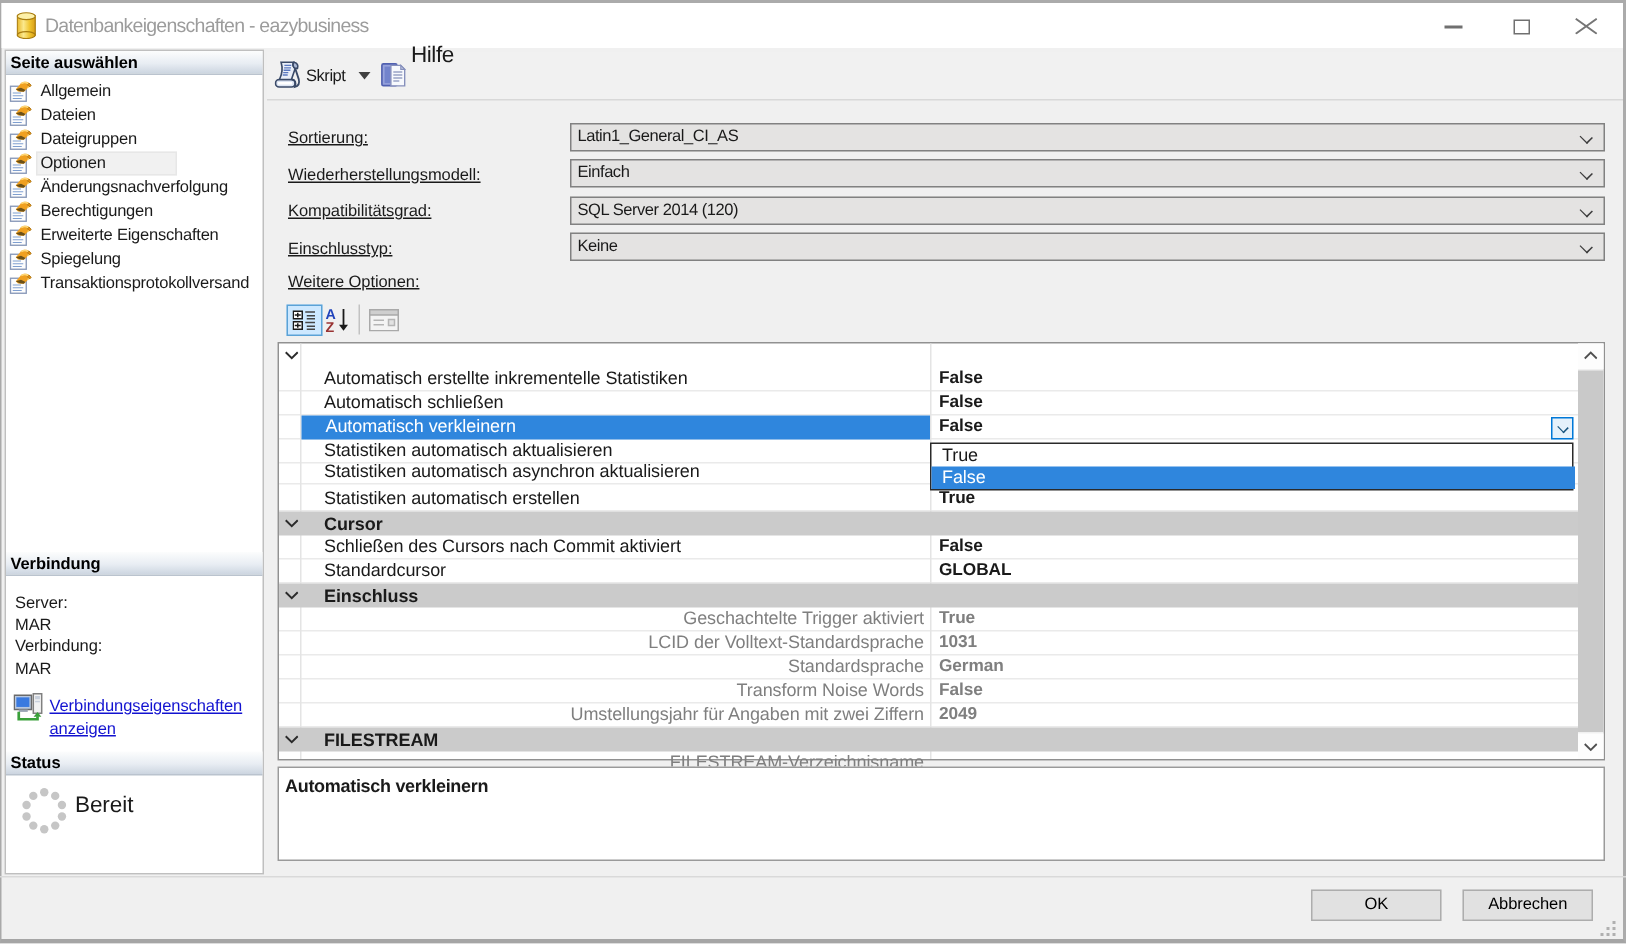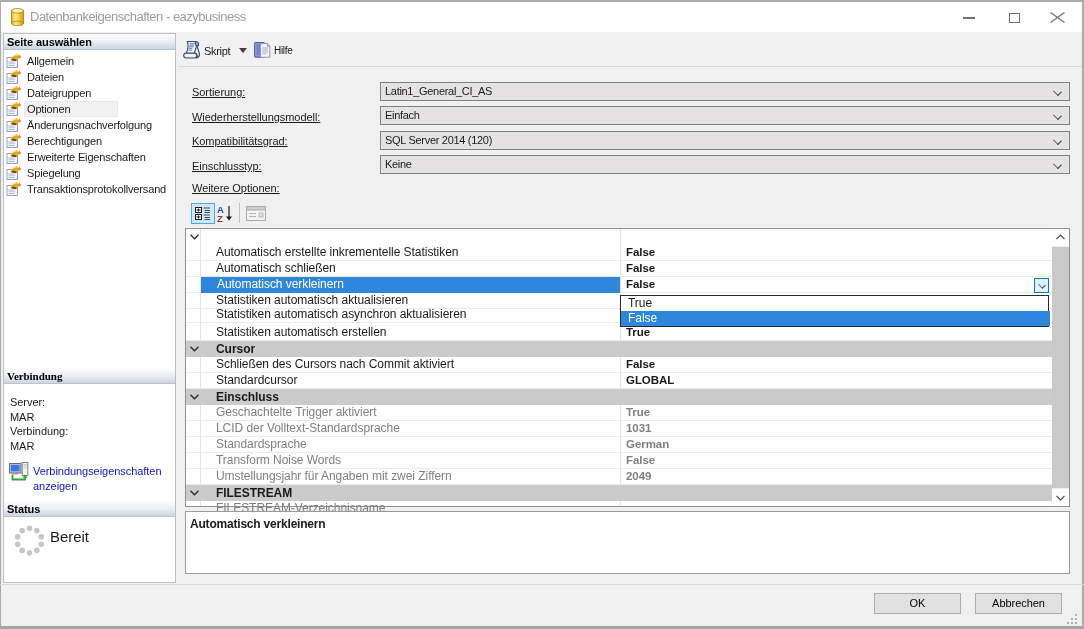--- a/index.html
+++ b/index.html
@@ -21,21 +21,21 @@
   .combo { position:absolute; left:380px; width:690px; height:19px; background:#e4e3e2; border:1px solid #818181; line-height:17px; padding-left:4px; font-size:11px; letter-spacing:-0.3px; }
   .combo .chev { position:absolute; right:8px; top:5px; width:7px; height:7px; border-right:1.4px solid #3c3c3c; border-bottom:1.4px solid #3c3c3c; transform:rotate(45deg) scale(1,0.8); transform-origin:center; }
   
   #grid { position:absolute; left:185px; top:228px; width:885px; height:279px; background:#ffffff; border:1px solid #919191; }
   .gcat { position:absolute; left:0; width:866px; height:16px; background:#cbcbcb; font-weight:bold; line-height:16px; z-index:3; }
   .gcat span { position:absolute; left:30px; }
   .grow { position:absolute; left:0px; width:866px; height:16px; border-bottom:1px solid #eaeaea; line-height:15px; }
   .gname { position:absolute; left:30px; top:0; width:400px; white-space:nowrap; overflow:hidden; }
   .gval { position:absolute; left:440px; top:0; font-weight:bold; white-space:nowrap; font-size:11.5px; }
   .vline { position:absolute; top:0; bottom:0; width:1px; background:#e4e4e4; z-index:2; }
-  .dis { color:#7f7f7f; }
+  .dis { color:#7f7f7f;text-align:right; }
   
   #vscroll { position:absolute; left:866px; top:0; width:17px; height:277px; background:#f0f0f0; }
   
   #descbox { position:absolute; left:185px; top:511px; width:885px; height:63px; background:#ffffff; border:1px solid #9a9a9a; }
   
   .btn { position:absolute; top:593px; width:87px; height:21px; background:#e1e1e1; border:1px solid #adadad; text-align:center; line-height:19px; color:#000; font-size:11px; }
 </style>
 </head>
 <body>
 <svg width="0" height="0" style="position:absolute">
@@ -111,37 +111,37 @@
 <div class="litem" style="top:69px">Dateien</div>
 <div class="litem" style="top:85px">Dateigruppen</div>
 <div class="abs" style="left:24px;top:101px;width:94px;height:16px;background:#f1f1f1;border:1px solid #e7e7e7"></div>
 <div class="litem" style="top:101px">Optionen</div>
 <div class="litem" style="top:117px">Änderungsnachverfolgung</div>
 <div class="litem" style="top:133px">Berechtigungen</div>
 <div class="litem" style="top:149px">Erweiterte Eigenschaften</div>
 <div class="litem" style="top:165px">Spiegelung</div>
 <div class="litem" style="top:181px">Transaktionsprotokollversand</div>
 
-<div class="hdrbar" style="left:4px;top:368px;font-family:Liberation Serif, serif;">Verbindung</div>
+<div class="hdrbar" style="left:4px;top:368px;">Verbindung</div>
 <div class="abs" style="left:10px;top:396px;font-size:11px">Server:</div>
 <div class="abs" style="left:10px;top:411px;font-size:11px">MAR</div>
 <div class="abs" style="left:10px;top:425px;font-size:11px">Verbindung:</div>
 <div class="abs" style="left:10px;top:440px;font-size:11px">MAR</div>
 
 <svg class="abs" style="left:9px;top:462px" width="21" height="23" viewBox="0 0 21 23">
   <rect x="0.5" y="1.5" width="11.5" height="9.5" fill="#b8c8e0" stroke="#6a6a6a" stroke-width="1"></rect>
   <rect x="1.9" y="2.9" width="8.7" height="6.4" fill="#3a7ae0"></rect>
   <rect x="3.5" y="11" width="6" height="1.6" fill="#9aa4b4"></rect>
   <rect x="13.2" y="0.5" width="5.6" height="13" fill="#f2f2f2" stroke="#808080" stroke-width="1"></rect>
   <rect x="14.4" y="2" width="3.2" height="2.2" fill="#c8d0dc"></rect>
   <rect x="14.4" y="5.2" width="3.2" height="1" fill="#c8d0dc"></rect>
   <path d="M3.5 12.5 L3.5 17.5 L16 17.5 L16 15.5" fill="none" stroke="#3aa03a" stroke-width="1.8"></path>
   <path d="M13.4 15.8 L18.6 15.8 L16 12.6 Z" fill="#3aa03a"></path>
 </svg>
-<div class="abs" style="left:33px;top:464px;width:140px;color:#1212d0;line-height:15px;font-size:11px">Verbindungseigenschaften anzeigen</div>
+<div class="abs" style="left:33px;top:464px;width:140px;color:#1212d0;text-decoration:underline;line-height:15px;font-size:11px">Verbindungseigenschaften anzeigen</div>
 
 <div class="hdrbar" style="left:4px;top:501px;">Status</div>
 <div class="abs" style="left:50px;top:528px;font-size:15px">Bereit</div>
 
 <svg class="abs" style="left:14px;top:525px" width="31" height="31" viewBox="0 0 31 31">
   <g fill="#c6c6c6">
     <circle cx="15.5" cy="3.2" r="2.8"></circle>
       <circle cx="22.8" cy="5.6" r="2.8"></circle>
       <circle cx="27.3" cy="11.7" r="2.8"></circle>
     <circle cx="27.3" cy="19.3" r="2.8"></circle>
@@ -178,21 +178,21 @@
   <rect x="2.4" y="3.4" width="6.5" height="11" fill="#7283cc"></rect>
   <path d="M6.6 2.6 L13.2 2.6 L15.8 5.2 L15.8 16.2 L6.6 16.2 Z" fill="#f7f9fd" stroke="#8690bc" stroke-width="0.9"></path>
   <path d="M13.2 2.6 L13.2 5.2 L15.8 5.2 Z" fill="#c8cfe8" stroke="#8690bc" stroke-width="0.8"></path>
   <g stroke="#98a2c4" stroke-width="0.9">
       <line x1="8.2" y1="7" x2="14.2" y2="7"></line>
       <line x1="8.2" y1="9" x2="14.2" y2="9"></line>
       <line x1="8.2" y1="11" x2="14.2" y2="11"></line>
       <line x1="8.2" y1="13" x2="12.2" y2="13"></line>
     </g>
 </svg>
-<div class="abs" style="left:274px;top:45px;font-size:10px;letter-spacing:-0.3px">Hilfe</div>
+<div class="abs" style="left:274px;top:28px;font-size:15px;letter-spacing:-0.3px">Hilfe</div>
 
 <div class="abs" style="left:191px;top:203px;width:24px;height:21px;background:#cde8ff;border:1px solid #5ba2d6"></div>
 <svg class="abs" style="left:195px;top:206px" width="16" height="15" viewBox="0 0 16 15">
   <g stroke="#1a1a1a" stroke-width="1" fill="#fff">
     <rect x="0.5" y="1.5" width="6" height="5"></rect>
       <rect x="0.5" y="8.5" width="6" height="5"></rect>
   </g>
   <g stroke="#1a1a1a" stroke-width="1">
       <line x1="1.5" y1="4" x2="5.5" y2="4"></line>
       <line x1="3.5" y1="2.5" x2="3.5" y2="5.5"></line>

